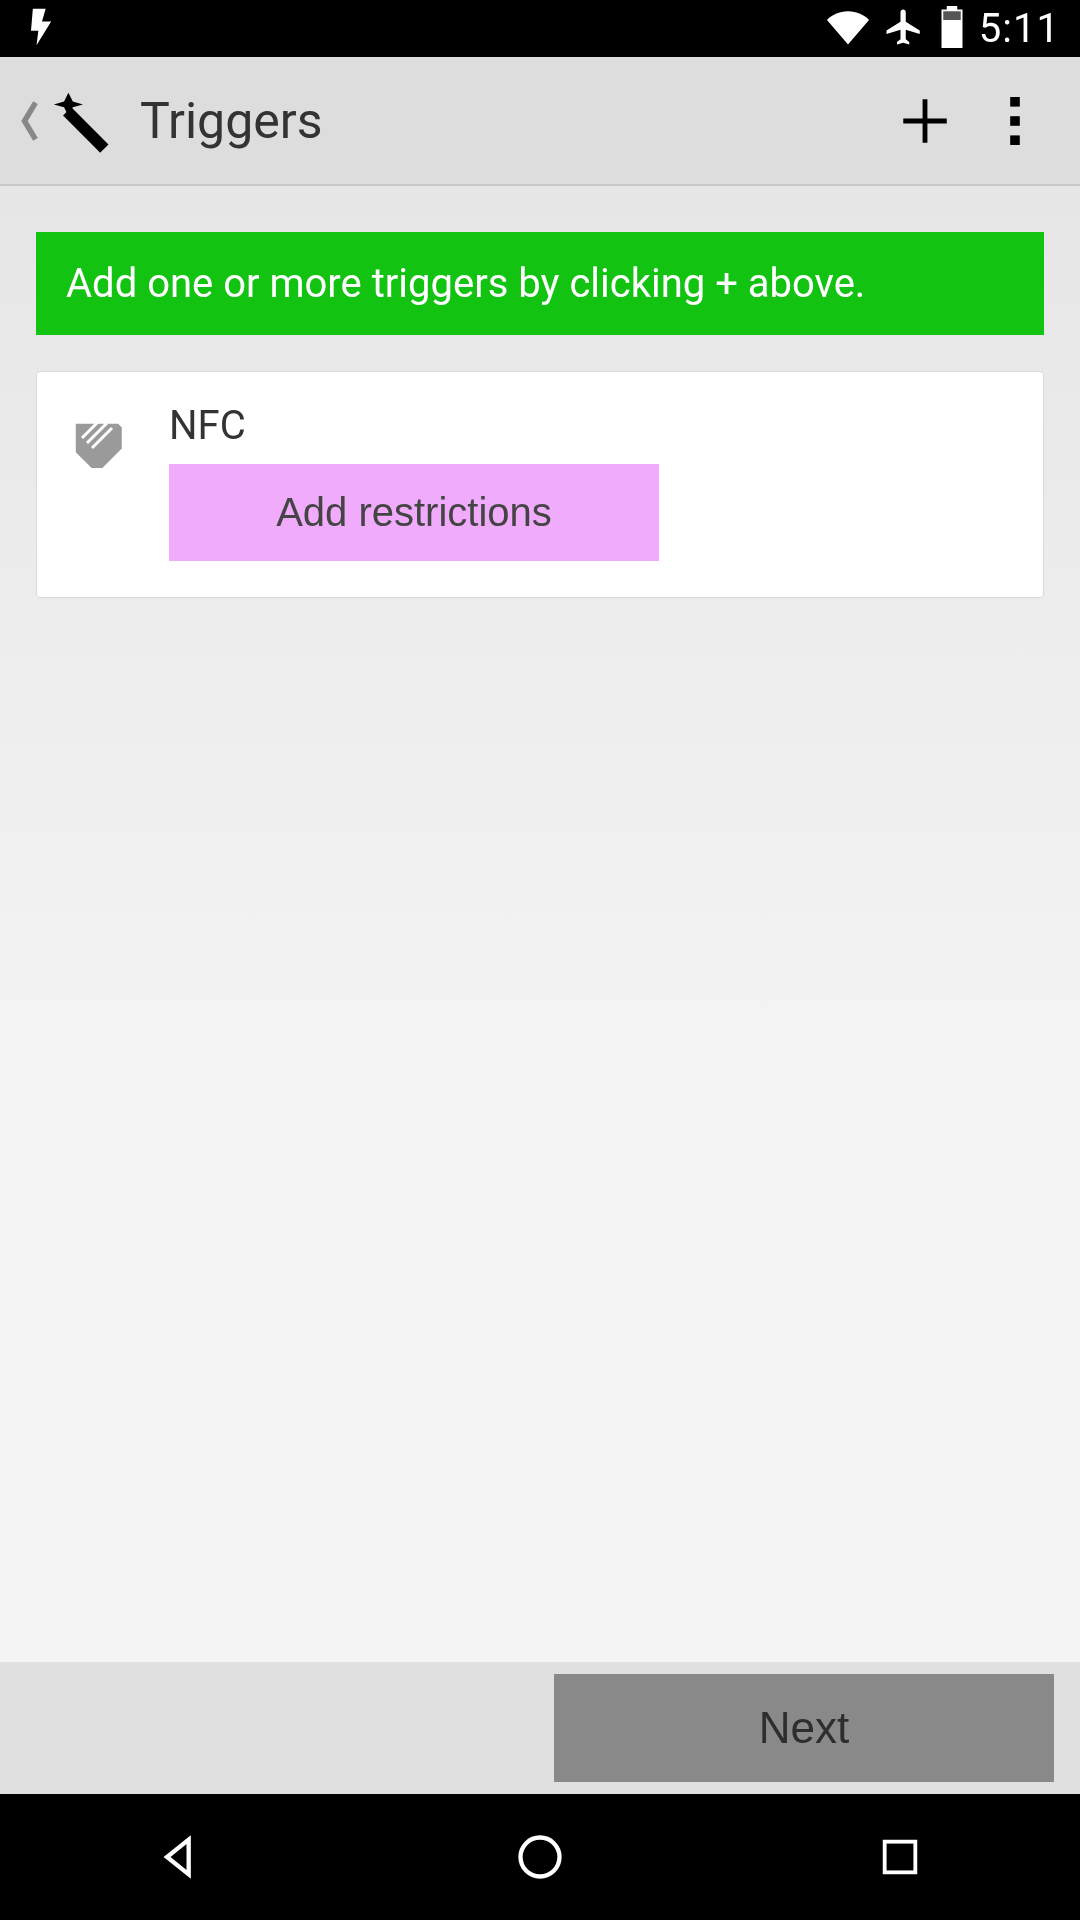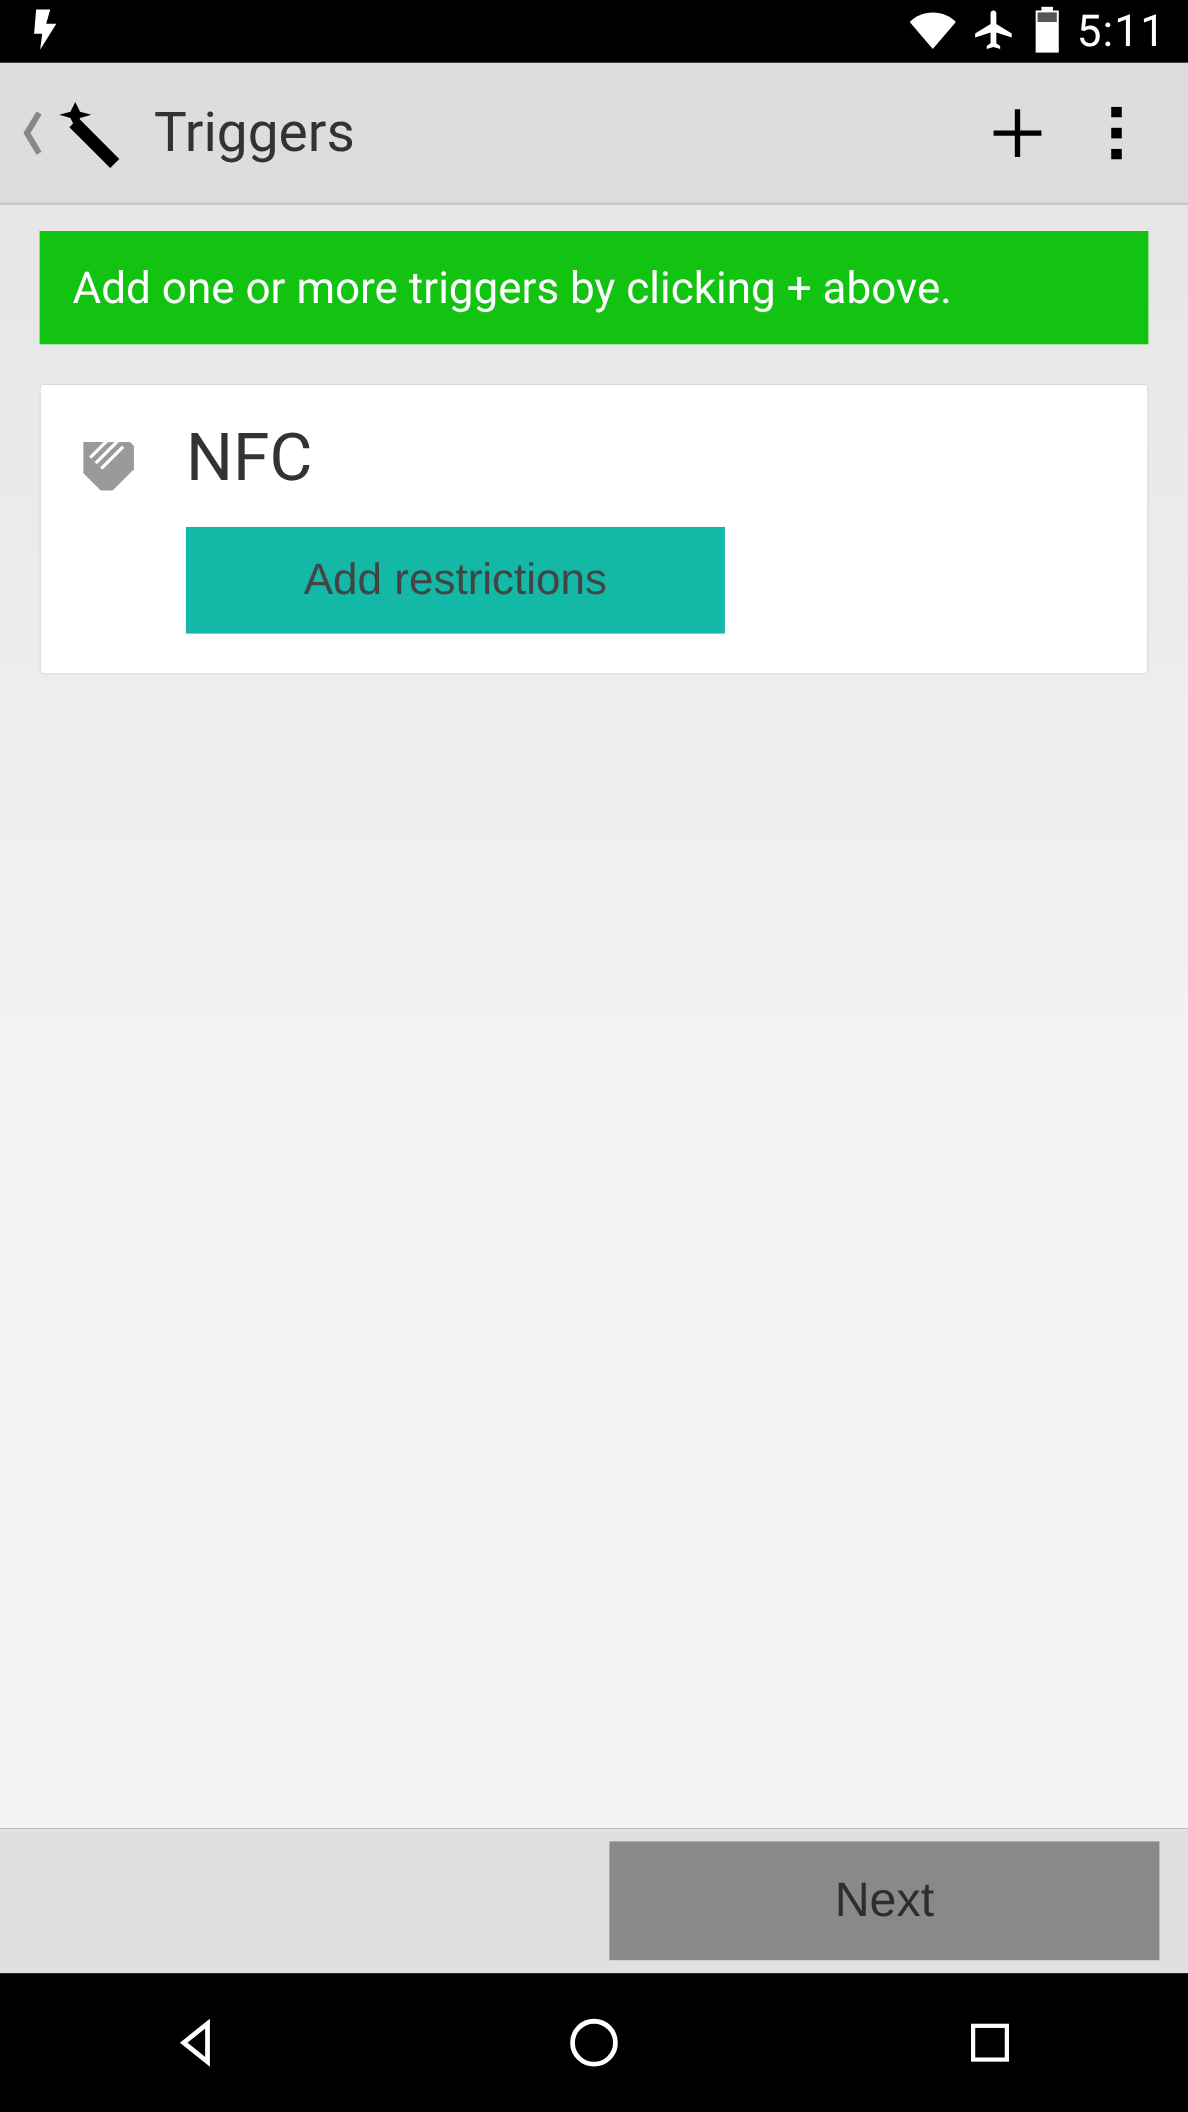--- a/index.html
+++ b/index.html
@@ -41,36 +41,36 @@
       background: linear-gradient(to bottom, #e6e6e6 0%, #f4f4f4 60%);
       display: flex;
       flex-direction: column;
       padding: 24px 36px 0 36px;
     }
     .hint-banner {
       background: #12c312;
       color: #fff;
       font-size: 40px;
       padding: 28px 30px;
-      margin-top: 0;
+      margin-top: 22px;
     }
     .card {
       background: #fff;
       border: 1px solid #d9d9d9;
       border-radius: 4px;
       margin-top: 36px;
       padding: 30px 30px 36px 30px;
       display: flex;
       align-items: flex-start;
     }
     .card-icon { width: 70px; height: 70px; margin-top: 6px; margin-right: 32px; flex: 0 0 auto; }
     .card-body { display:flex; flex-direction:column; }
-    .card-title { font-size: 60px; color: #333; margin-bottom: 28px; }
+    .card-title { font-size: 40px; color: #333; margin-bottom: 15px; }
     .restrict-btn {
-      background: #14b8a6;
+      background: #f0abfc;
       border: none;
       padding: 26px 48px;
       font-size: 40px;
       color: #444;
       text-align: center;
       width: 490px;
     }
 
     
     .footer {

